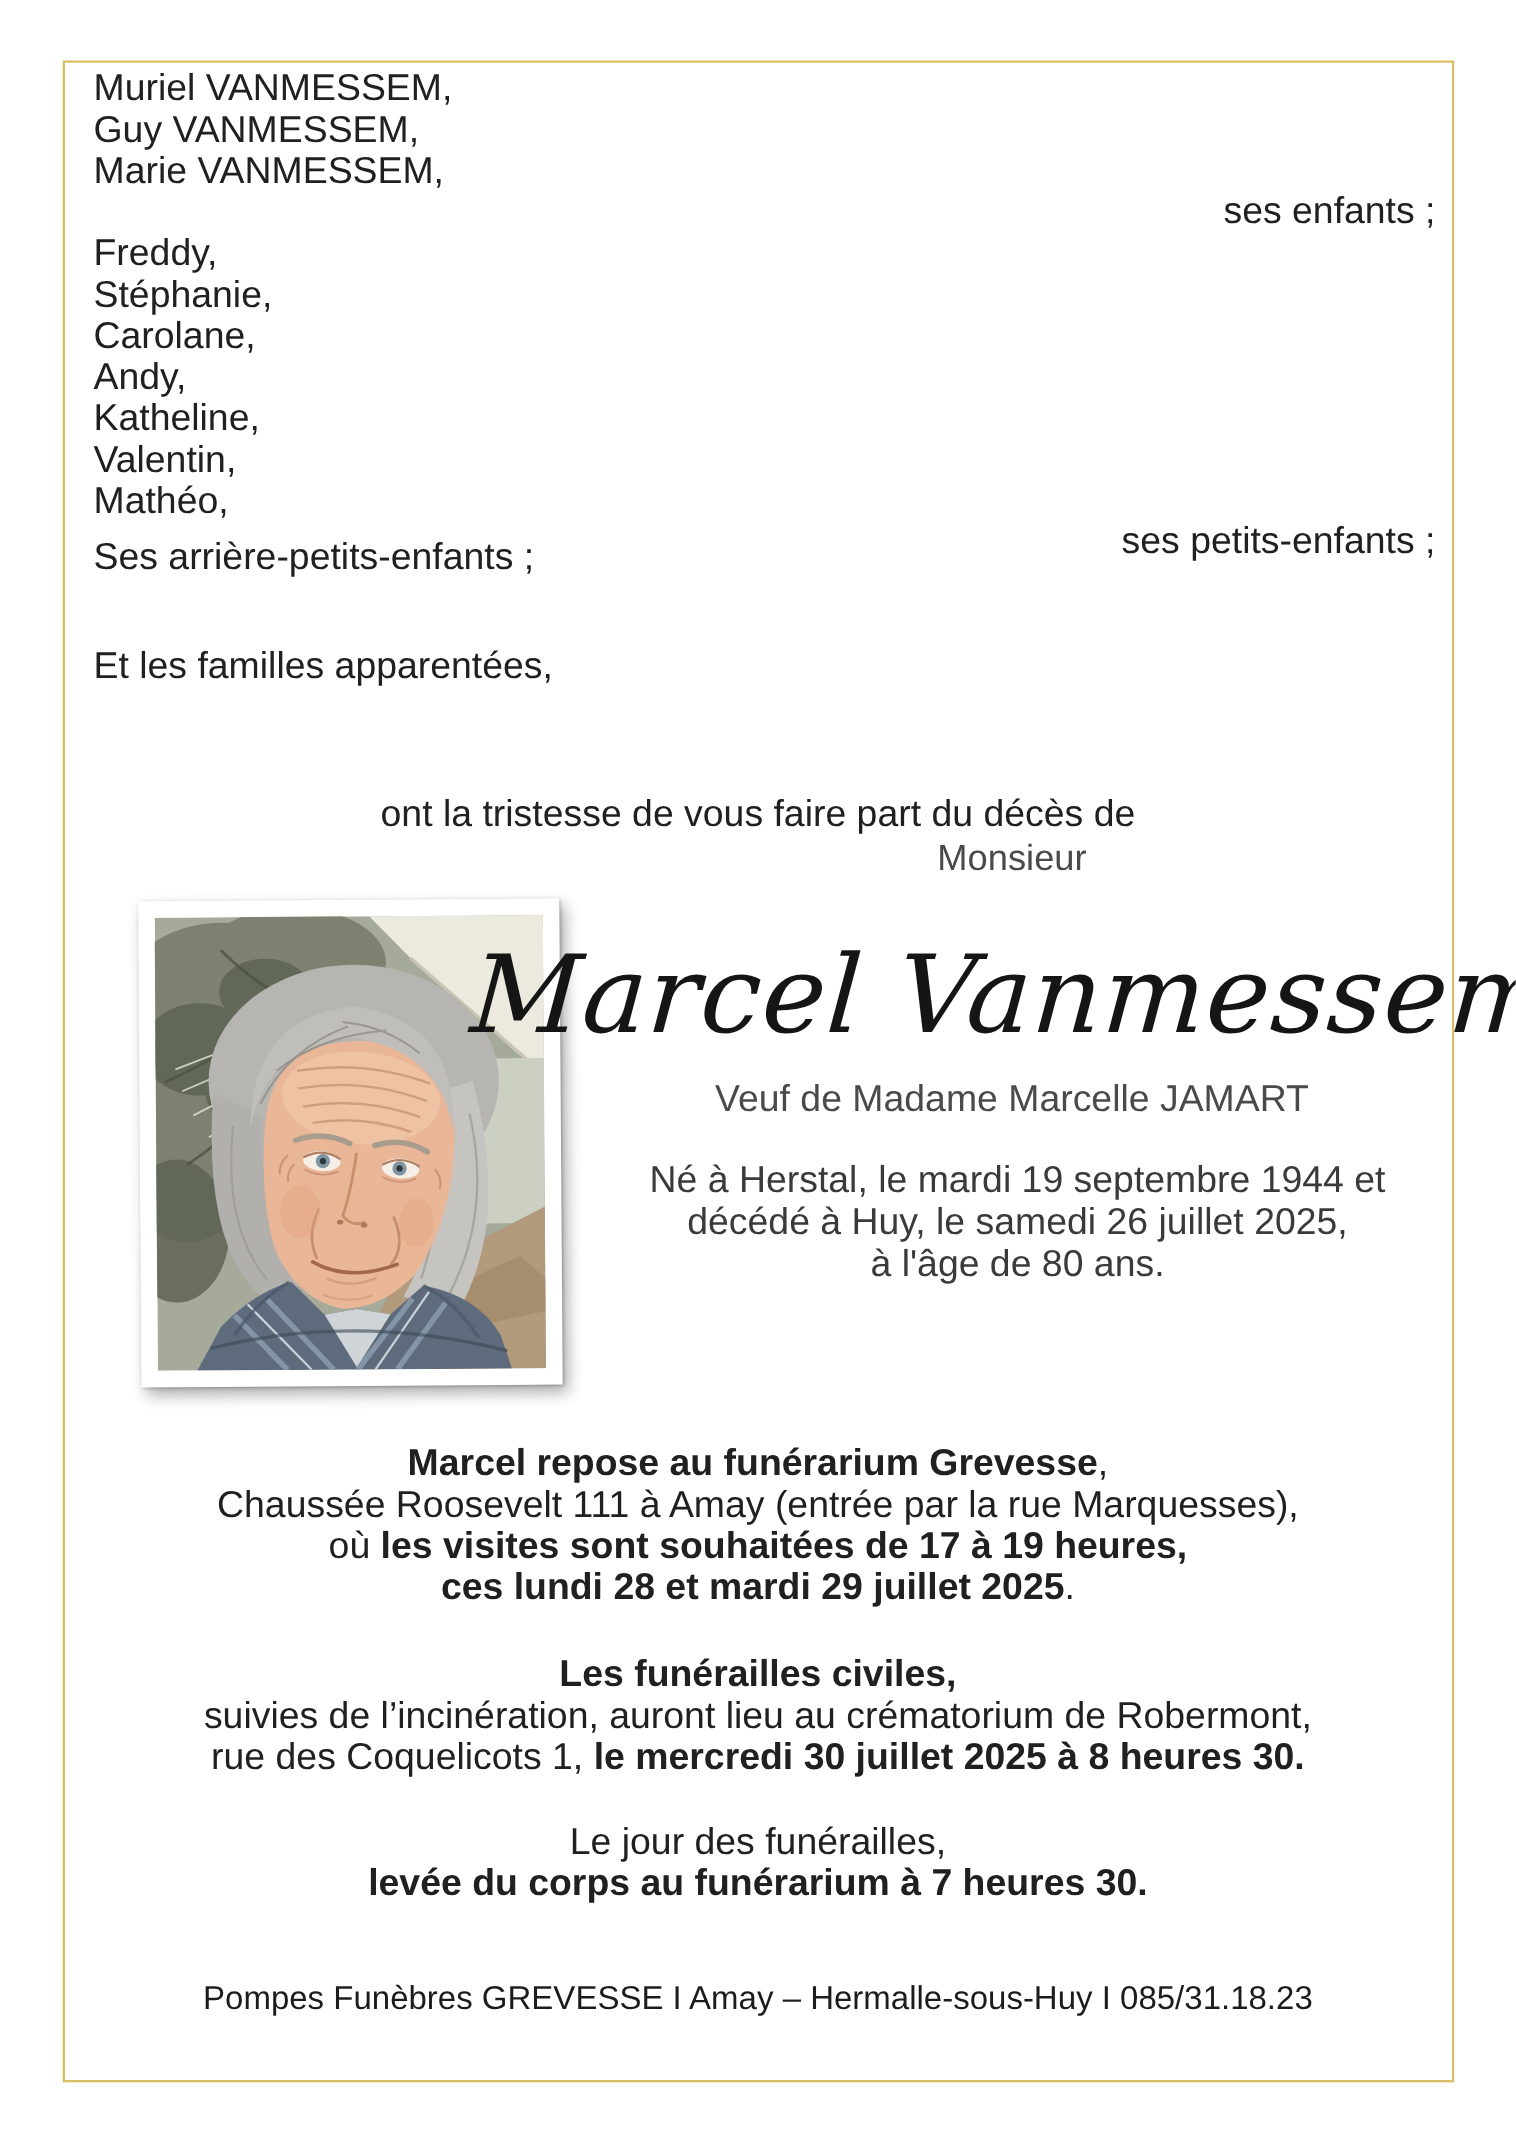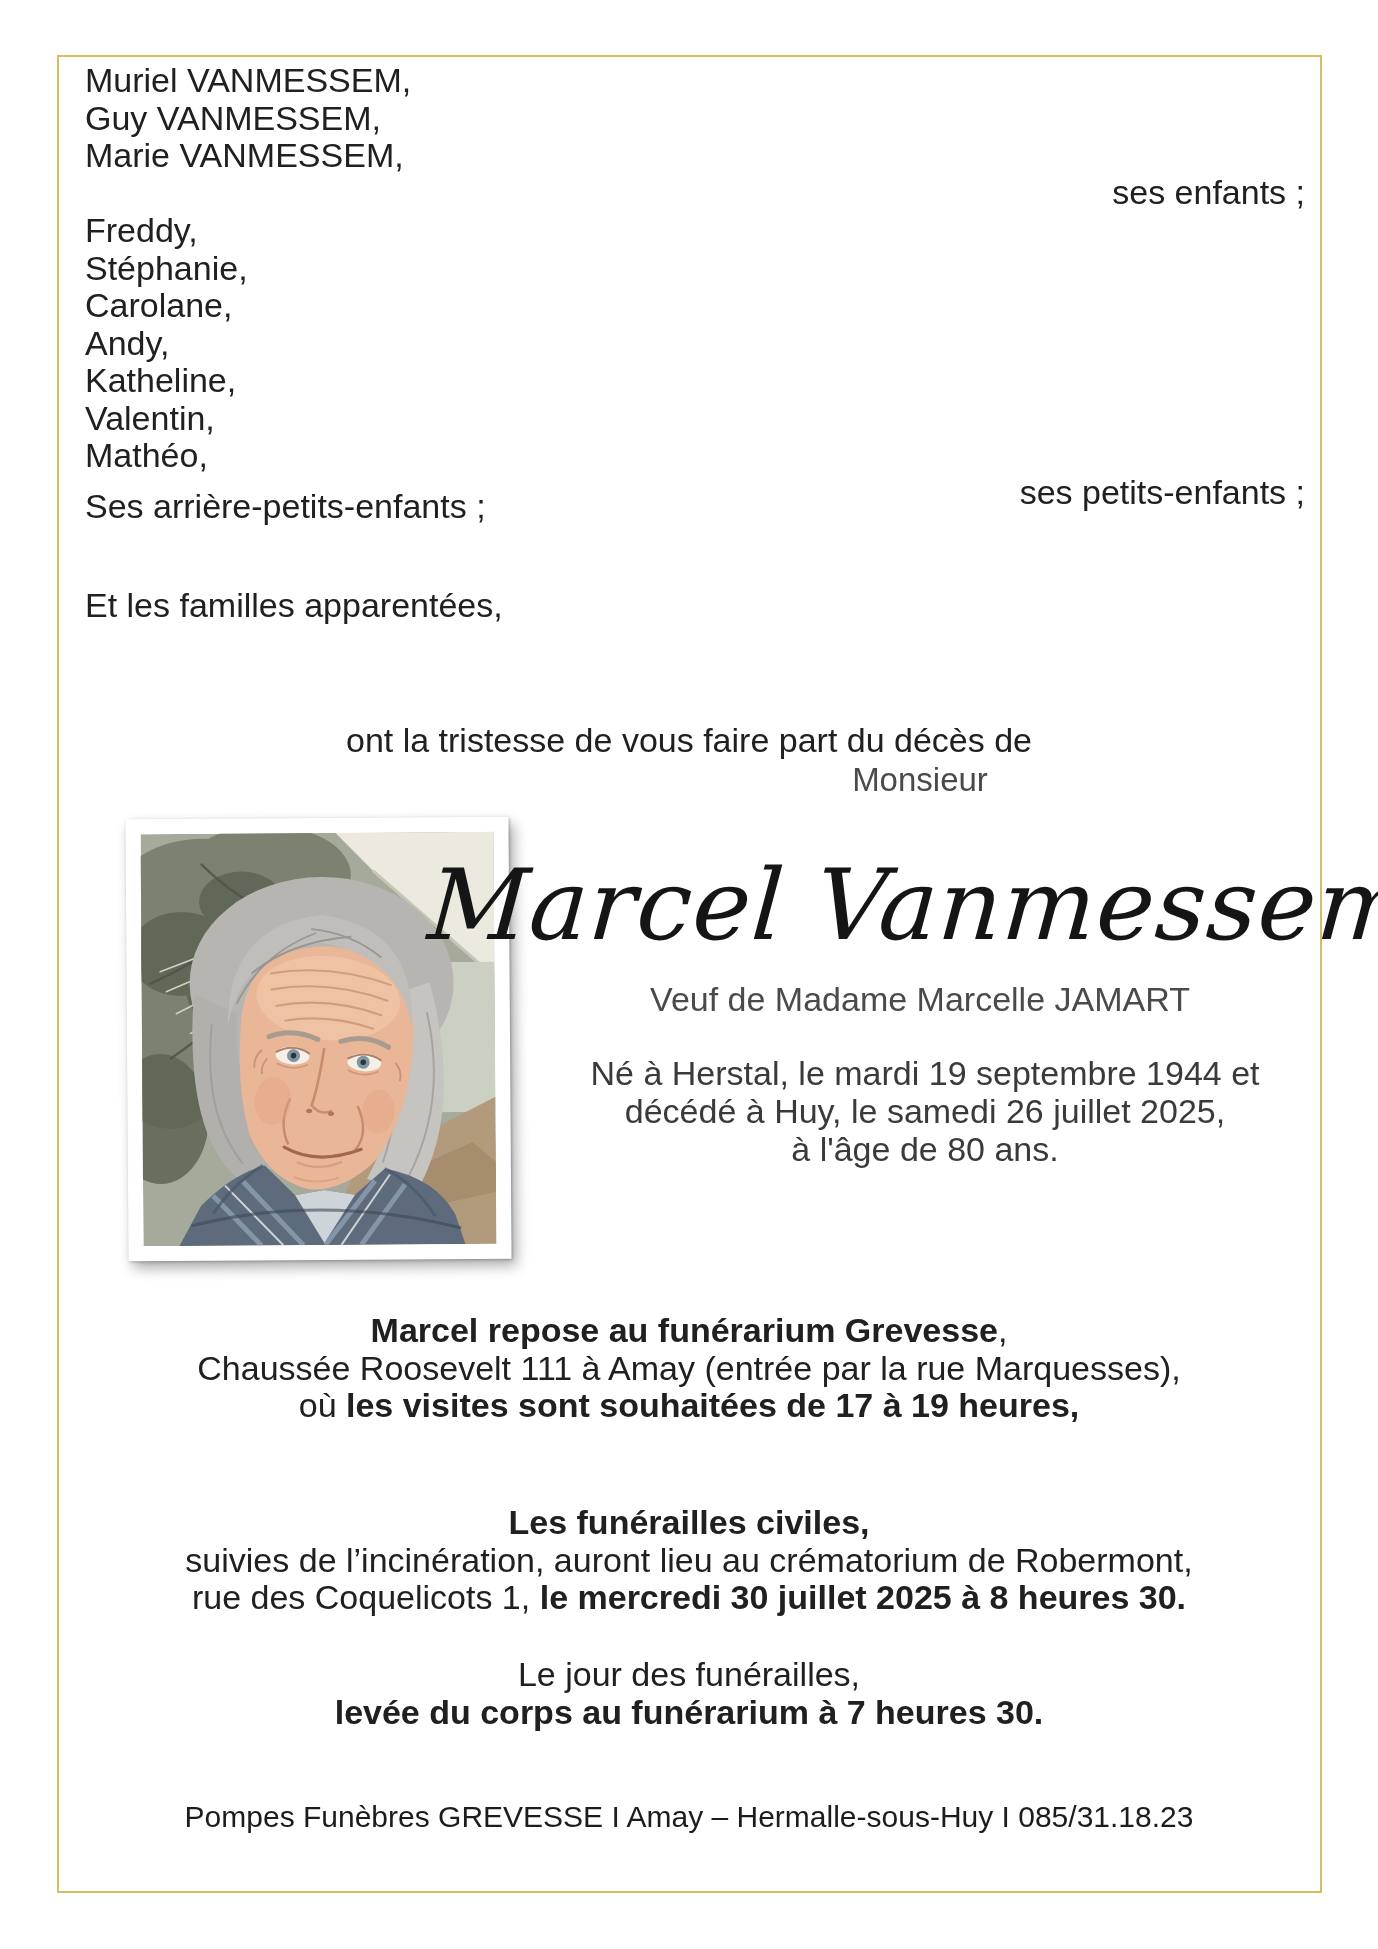--- a/index.html
+++ b/index.html
@@ -233,20 +233,21 @@
   <div class="life-block" style="top:1054px;">
     <div class="line">Né à Herstal, le mardi 19 septembre 1944 et</div>
     <div class="line">décédé à Huy, le samedi 26 juillet 2025,</div>
     <div class="line">à l'âge de 80 ans.</div>
   </div>
 
   <div class="info-block" style="top:1312px;">
     <div class="line"><span class="b">Marcel repose au funérarium Grevesse</span><span>,</span></div>
     <div class="line">Chaussée Roosevelt 111 à Amay (entrée par la rue Marquesses),</div>
     <div class="line"><span>où </span><span class="b">les visites sont souhaitées de 17 à 19 heures,</span></div>
+    <div class="line"><span class="b">ces lundi 28 et mardi 29 juillet 2025</span><span>.</span></div>
   </div>
 
   <div class="info-block" style="top:1504px;">
     <div class="line b">Les funérailles civiles,</div>
     <div class="line">suivies de l’incinération, auront lieu au crématorium de Robermont,</div>
     <div class="line"><span>rue des Coquelicots 1, </span><span class="b">le mercredi 30 juillet 2025 à 8 heures 30.</span></div>
   </div>
 
   <div class="info-block" style="top:1656px;">
     <div class="line">Le jour des funérailles,</div>

